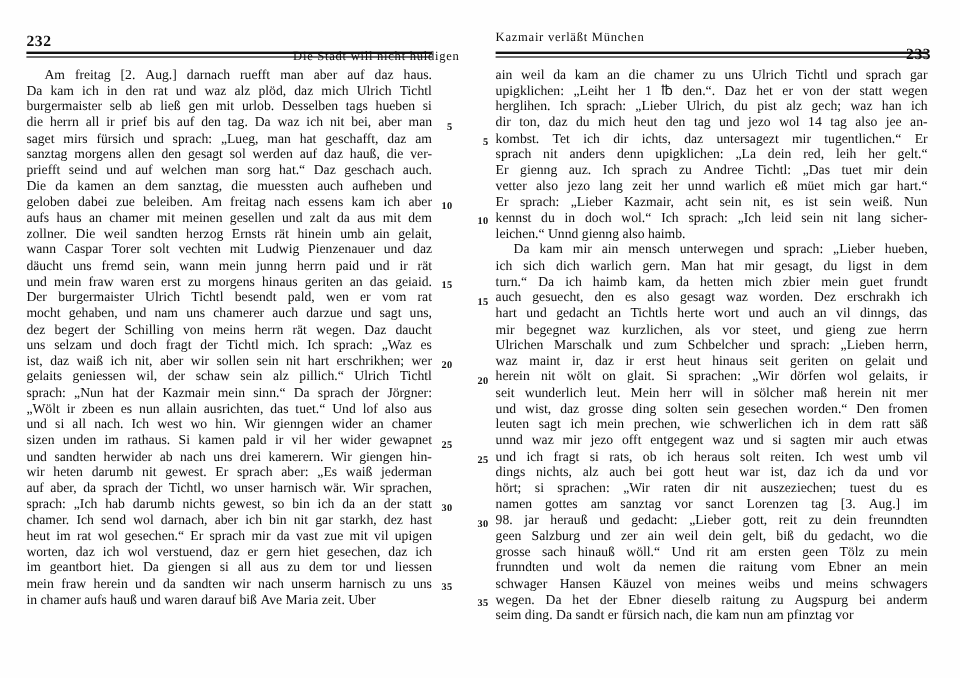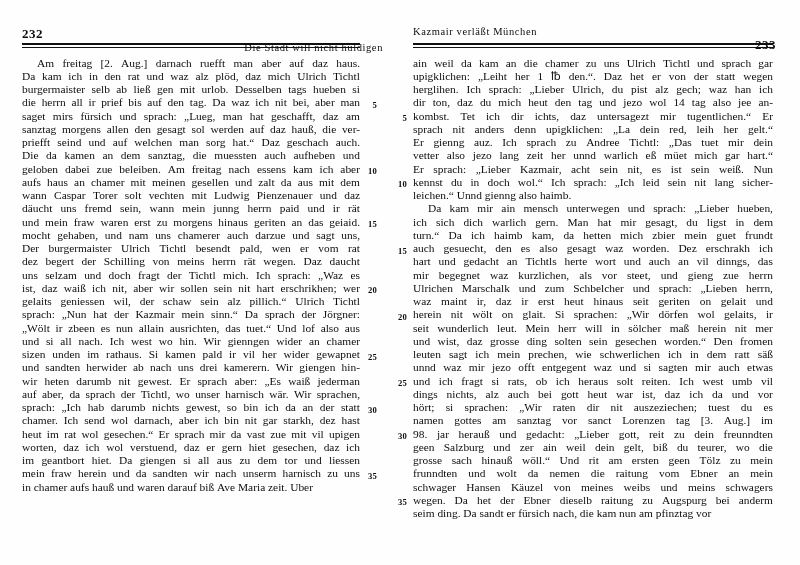--- a/index.html
+++ b/index.html
@@ -131,25 +131,26 @@
         <div class="ln"><span class="words"><span class="indent">&nbsp;</span><span>Am</span> <span>freitag</span> <span>[2.</span> <span>Aug.]</span> <span>darnach</span> <span>ruefft</span> <span>man</span> <span>aber</span> <span>auf</span> <span>daz</span> <span>haus.</span></span></div>
         <div class="ln"><span class="words"><span>Da</span> <span>kam</span> <span>ich</span> <span>in</span> <span>den</span> <span>rat</span> <span>und</span> <span>waz</span> <span>alz</span> <span>plöd,</span> <span>daz</span> <span>mich</span> <span>Ulrich</span> <span>Tichtl</span></span></div>
         <div class="ln"><span class="words"><span>burgermaister</span> <span>selb</span> <span>ab</span> <span>ließ</span> <span>gen</span> <span>mit</span> <span>urlob.</span> <span>Desselben</span> <span>tags</span> <span>hueben</span> <span>si</span></span></div>
         <div class="ln"><span class="words"><span>die</span> <span>herrn</span> <span>all</span> <span>ir</span> <span>prief</span> <span>bis</span> <span>auf</span> <span>den</span> <span>tag.</span> <span>Da</span> <span>waz</span> <span>ich</span> <span>nit</span> <span>bei,</span> <span>aber</span> <span>man</span></span><span class="lnum">5</span></div>
         <div class="ln"><span class="words"><span>saget</span> <span>mirs</span> <span>fürsich</span> <span>und</span> <span>sprach:</span> <span>„Lueg,</span> <span>man</span> <span>hat</span> <span>geschafft,</span> <span>daz</span> <span>am</span></span></div>
         <div class="ln"><span class="words"><span>sanztag</span> <span>morgens</span> <span>allen</span> <span>den</span> <span>gesagt</span> <span>sol</span> <span>werden</span> <span>auf</span> <span>daz</span> <span>hauß,</span> <span>die</span> <span>ver-</span></span></div>
         <div class="ln"><span class="words"><span>priefft</span> <span>seind</span> <span>und</span> <span>auf</span> <span>welchen</span> <span>man</span> <span>sorg</span> <span>hat.“</span> <span>Daz</span> <span>geschach</span> <span>auch.</span></span></div>
         <div class="ln"><span class="words"><span>Die</span> <span>da</span> <span>kamen</span> <span>an</span> <span>dem</span> <span>sanztag,</span> <span>die</span> <span>muessten</span> <span>auch</span> <span>aufheben</span> <span>und</span></span></div>
         <div class="ln"><span class="words"><span>geloben</span> <span>dabei</span> <span>zue</span> <span>beleiben.</span> <span>Am</span> <span>freitag</span> <span>nach</span> <span>essens</span> <span>kam</span> <span>ich</span> <span>aber</span></span><span class="lnum">10</span></div>
         <div class="ln"><span class="words"><span>aufs</span> <span>haus</span> <span>an</span> <span>chamer</span> <span>mit</span> <span>meinen</span> <span>gesellen</span> <span>und</span> <span>zalt</span> <span>da</span> <span>aus</span> <span>mit</span> <span>dem</span></span></div>
+        <div class="ln"><span class="words"><span>zollner.</span> <span>Die</span> <span>weil</span> <span>sandten</span> <span>herzog</span> <span>Ernsts</span> <span>rät</span> <span>hinein</span> <span>umb</span> <span>ain</span> <span>gelait,</span></span></div>
         <div class="ln"><span class="words"><span>wann</span> <span>Caspar</span> <span>Torer</span> <span>solt</span> <span>vechten</span> <span>mit</span> <span>Ludwig</span> <span>Pienzenauer</span> <span>und</span> <span>daz</span></span></div>
         <div class="ln"><span class="words"><span>däucht</span> <span>uns</span> <span>fremd</span> <span>sein,</span> <span>wann</span> <span>mein</span> <span>junng</span> <span>herrn</span> <span>paid</span> <span>und</span> <span>ir</span> <span>rät</span></span></div>
         <div class="ln"><span class="words"><span>und</span> <span>mein</span> <span>fraw</span> <span>waren</span> <span>erst</span> <span>zu</span> <span>morgens</span> <span>hinaus</span> <span>geriten</span> <span>an</span> <span>das</span> <span>geiaid.</span></span><span class="lnum">15</span></div>
+        <div class="ln"><span class="words"><span>Der</span> <span>burgermaister</span> <span>Ulrich</span> <span>Tichtl</span> <span>besendt</span> <span>pald,</span> <span>wen</span> <span>er</span> <span>vom</span> <span>rat</span></span></div>
         <div class="ln"><span class="words"><span>mocht</span> <span>gehaben,</span> <span>und</span> <span>nam</span> <span>uns</span> <span>chamerer</span> <span>auch</span> <span>darzue</span> <span>und</span> <span>sagt</span> <span>uns,</span></span></div>
-        <div class="ln"><span class="words"><span>Der</span> <span>burgermaister</span> <span>Ulrich</span> <span>Tichtl</span> <span>besendt</span> <span>pald,</span> <span>wen</span> <span>er</span> <span>vom</span> <span>rat</span></span></div>
         <div class="ln"><span class="words"><span>dez</span> <span>begert</span> <span>der</span> <span>Schilling</span> <span>von</span> <span>meins</span> <span>herrn</span> <span>rät</span> <span>wegen.</span> <span>Daz</span> <span>daucht</span></span></div>
         <div class="ln"><span class="words"><span>uns</span> <span>selzam</span> <span>und</span> <span>doch</span> <span>fragt</span> <span>der</span> <span>Tichtl</span> <span>mich.</span> <span>Ich</span> <span>sprach:</span> <span>„Waz</span> <span>es</span></span></div>
         <div class="ln"><span class="words"><span>ist,</span> <span>daz</span> <span>waiß</span> <span>ich</span> <span>nit,</span> <span>aber</span> <span>wir</span> <span>sollen</span> <span>sein</span> <span>nit</span> <span>hart</span> <span>erschrikhen;</span> <span>wer</span></span><span class="lnum">20</span></div>
         <div class="ln"><span class="words"><span>gelaits</span> <span>geniessen</span> <span>wil,</span> <span>der</span> <span>schaw</span> <span>sein</span> <span>alz</span> <span>pillich.“</span> <span>Ulrich</span> <span>Tichtl</span></span></div>
         <div class="ln"><span class="words"><span>sprach:</span> <span>„Nun</span> <span>hat</span> <span>der</span> <span>Kazmair</span> <span>mein</span> <span>sinn.“</span> <span>Da</span> <span>sprach</span> <span>der</span> <span>Jörgner:</span></span></div>
         <div class="ln"><span class="words"><span>„Wölt</span> <span>ir</span> <span>zbeen</span> <span>es</span> <span>nun</span> <span>allain</span> <span>ausrichten,</span> <span>das</span> <span>tuet.“</span> <span>Und</span> <span>lof</span> <span>also</span> <span>aus</span></span></div>
         <div class="ln"><span class="words"><span>und</span> <span>si</span> <span>all</span> <span>nach.</span> <span>Ich</span> <span>west</span> <span>wo</span> <span>hin.</span> <span>Wir</span> <span>gienngen</span> <span>wider</span> <span>an</span> <span>chamer</span></span></div>
         <div class="ln"><span class="words"><span>sizen</span> <span>unden</span> <span>im</span> <span>rathaus.</span> <span>Si</span> <span>kamen</span> <span>pald</span> <span>ir</span> <span>vil</span> <span>her</span> <span>wider</span> <span>gewapnet</span></span><span class="lnum">25</span></div>
         <div class="ln"><span class="words"><span>und</span> <span>sandten</span> <span>herwider</span> <span>ab</span> <span>nach</span> <span>uns</span> <span>drei</span> <span>kamerern.</span> <span>Wir</span> <span>giengen</span> <span>hin-</span></span></div>
         <div class="ln"><span class="words"><span>wir</span> <span>heten</span> <span>darumb</span> <span>nit</span> <span>gewest.</span> <span>Er</span> <span>sprach</span> <span>aber:</span> <span>„Es</span> <span>waiß</span> <span>jederman</span></span></div>
@@ -195,21 +196,21 @@
         <div class="ln"><span class="words"><span>herein</span> <span>nit</span> <span>wölt</span> <span>on</span> <span>glait.</span> <span>Si</span> <span>sprachen:</span> <span>„Wir</span> <span>dörfen</span> <span>wol</span> <span>gelaits,</span> <span>ir</span></span><span class="lnum">20</span></div>
         <div class="ln"><span class="words"><span>seit</span> <span>wunderlich</span> <span>leut.</span> <span>Mein</span> <span>herr</span> <span>will</span> <span>in</span> <span>sölcher</span> <span>maß</span> <span>herein</span> <span>nit</span> <span>mer</span></span></div>
         <div class="ln"><span class="words"><span>und</span> <span>wist,</span> <span>daz</span> <span>grosse</span> <span>ding</span> <span>solten</span> <span>sein</span> <span>gesechen</span> <span>worden.“</span> <span>Den</span> <span>fromen</span></span></div>
         <div class="ln"><span class="words"><span>leuten</span> <span>sagt</span> <span>ich</span> <span>mein</span> <span>prechen,</span> <span>wie</span> <span>schwerlichen</span> <span>ich</span> <span>in</span> <span>dem</span> <span>ratt</span> <span>säß</span></span></div>
         <div class="ln"><span class="words"><span>unnd</span> <span>waz</span> <span>mir</span> <span>jezo</span> <span>offt</span> <span>entgegent</span> <span>waz</span> <span>und</span> <span>si</span> <span>sagten</span> <span>mir</span> <span>auch</span> <span>etwas</span></span></div>
         <div class="ln"><span class="words"><span>und</span> <span>ich</span> <span>fragt</span> <span>si</span> <span>rats,</span> <span>ob</span> <span>ich</span> <span>heraus</span> <span>solt</span> <span>reiten.</span> <span>Ich</span> <span>west</span> <span>umb</span> <span>vil</span></span><span class="lnum">25</span></div>
         <div class="ln"><span class="words"><span>dings</span> <span>nichts,</span> <span>alz</span> <span>auch</span> <span>bei</span> <span>gott</span> <span>heut</span> <span>war</span> <span>ist,</span> <span>daz</span> <span>ich</span> <span>da</span> <span>und</span> <span>vor</span></span></div>
         <div class="ln"><span class="words"><span>hört;</span> <span>si</span> <span>sprachen:</span> <span>„Wir</span> <span>raten</span> <span>dir</span> <span>nit</span> <span>auszeziechen;</span> <span>tuest</span> <span>du</span> <span>es</span></span></div>
         <div class="ln"><span class="words"><span>namen</span> <span>gottes</span> <span>am</span> <span>sanztag</span> <span>vor</span> <span>sanct</span> <span>Lorenzen</span> <span>tag</span> <span>[3.</span> <span>Aug.]</span> <span>im</span></span></div>
         <div class="ln"><span class="words"><span>98.</span> <span>jar</span> <span>herauß</span> <span>und</span> <span>gedacht:</span> <span>„Lieber</span> <span>gott,</span> <span>reit</span> <span>zu</span> <span>dein</span> <span>freunndten</span></span><span class="lnum">30</span></div>
-        <div class="ln"><span class="words"><span>geen</span> <span>Salzburg</span> <span>und</span> <span>zer</span> <span>ain</span> <span>weil</span> <span>dein</span> <span>gelt,</span> <span>biß</span> <span>du</span> <span>teurer,</span> <span>wo</span> <span>die</span></span></div>
+        <div class="ln"><span class="words"><span>geen</span> <span>Salzburg</span> <span>und</span> <span>zer</span> <span>ain</span> <span>weil</span> <span>dein</span> <span>gelt,</span> <span>biß</span> <span>du</span> <span>gedacht,</span> <span>wo</span> <span>die</span></span></div>
         <div class="ln"><span class="words"><span>grosse</span> <span>sach</span> <span>hinauß</span> <span>wöll.“</span> <span>Und</span> <span>rit</span> <span>am</span> <span>ersten</span> <span>geen</span> <span>Tölz</span> <span>zu</span> <span>mein</span></span></div>
         <div class="ln"><span class="words"><span>frunndten</span> <span>und</span> <span>wolt</span> <span>da</span> <span>nemen</span> <span>die</span> <span>raitung</span> <span>vom</span> <span>Ebner</span> <span>an</span> <span>mein</span></span></div>
         <div class="ln"><span class="words"><span>schwager</span> <span>Hansen</span> <span>Käuzel</span> <span>von</span> <span>meines</span> <span>weibs</span> <span>und</span> <span>meins</span> <span>schwagers</span></span></div>
         <div class="ln"><span class="words"><span>wegen.</span> <span>Da</span> <span>het</span> <span>der</span> <span>Ebner</span> <span>dieselb</span> <span>raitung</span> <span>zu</span> <span>Augspurg</span> <span>bei</span> <span>anderm</span></span><span class="lnum">35</span></div>
         <div class="ln nojust"><span class="words"><span>seim</span> <span>ding.</span> <span>Da</span> <span>sandt</span> <span>er</span> <span>fürsich</span> <span>nach,</span> <span>die</span> <span>kam</span> <span>nun</span> <span>am</span> <span>pfinztag</span> <span>vor</span></span></div>
       </div>
   </div>
 
 </div>
 

